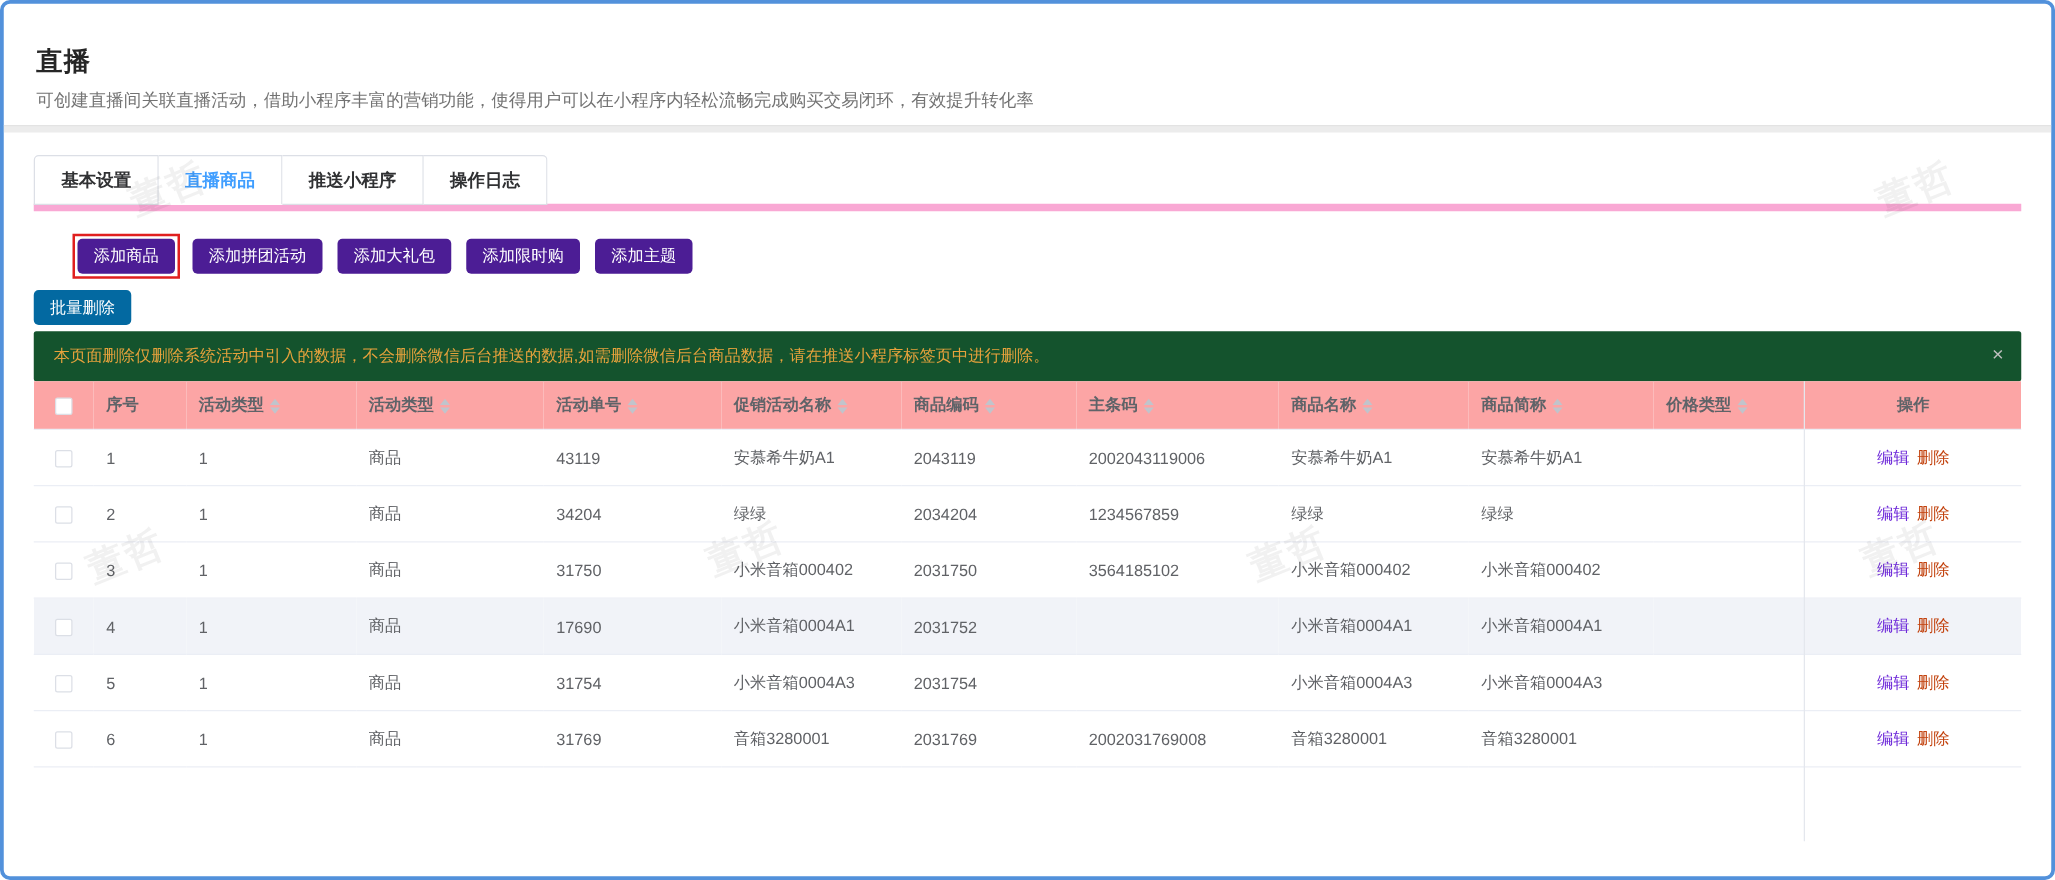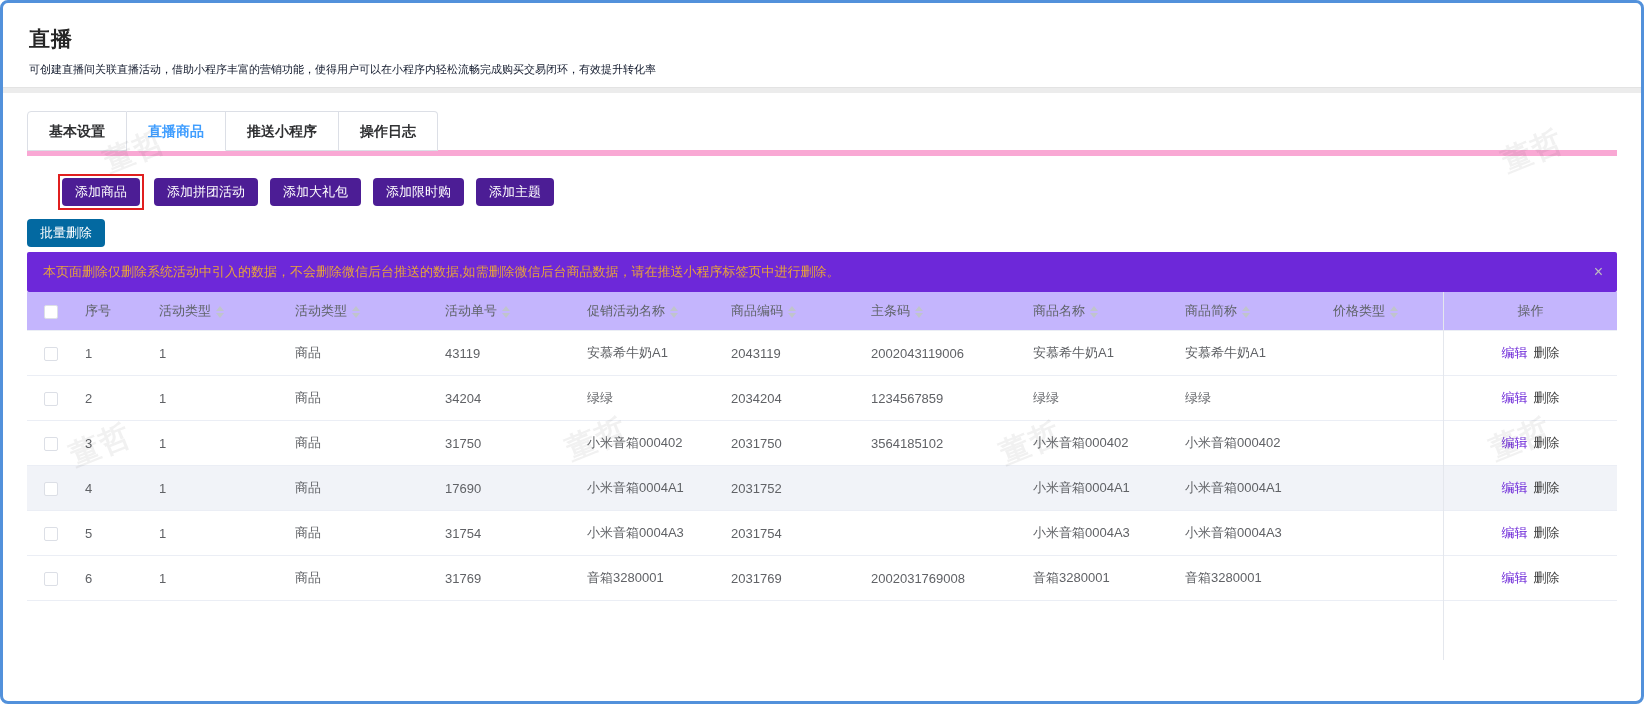--- a/index.html
+++ b/index.html
@@ -7,23 +7,23 @@
   body { font-family: "Liberation Sans", "DejaVu Sans", sans-serif; }
   .page {
     position: relative;
     width: 1644px; height: 704px;
     border: 3px solid #5291db;
     border-radius: 8px;
     background: #fff;
     overflow: hidden;
   }
   
-  .hdr { display:flex; justify-content:space-between; align-items:center; padding: 22px 26px 10px 26px; }
+  .hdr { display:flex; justify-content:space-between; align-items:center; padding: 32px 26px 10px 26px; }
   .hdr-title { font-size: 21px; font-weight: bold; color: #262626; letter-spacing: 1px; }
-  .hdr-desc { font-size: 11px; color: #0f172a; margin-top: 9px; }
+  .hdr-desc { font-size: 14px; color: #737373; margin-top: 9px; }
   .hdr-right { display:flex; align-items:center; gap: 22px; padding-top: 2px; }
   .store-name { font-size: 15.5px; font-weight: bold; color: #1a1a1a; }
   .hdr-icon { display:inline-flex; align-items:center; cursor:pointer; }
   .logout { font-size: 15px; color: #9a9a9a; cursor:pointer; margin-left:-14px; }
   .hdr-divider { height: 6px; background: #ececec; border-top:1px solid #e3e3e3; }
   
   .content { padding: 0 24px; position:relative; }
   .tabs { display:flex; border-bottom: 6px solid #f9a8d4; margin-top: 18px; }
   .tab { border:1px solid #dcdfe6; margin-bottom:-1px; line-height:38px; padding:0 21px;
          font-size:14px; font-weight:600; color:#303133; cursor:pointer; background:#fff; }
@@ -35,43 +35,43 @@
   .add-row { margin-top: 18px; padding-left: 31px; display:flex; align-items:center; }
   .btn { border:none; border-radius:4px; color:#fff; font-size:13px; padding:7px 13px;
          cursor:pointer; font-family:inherit; line-height:14px; white-space:nowrap; }
   .btn-primary { background:#4c1d95; }
   .btn-danger  { background:#0369a1; }
   .hl-box { display:inline-block; border:2px solid #e01f1f; padding:2px; margin-right:10px; line-height:0; }
   .add-row .btn-primary { margin-right:12px; }
   .hl-box .btn-primary { margin-right:0; }
   .batch-row { margin-top: 9px; }
   
-  .banner { position:relative; margin-top: 5px; background:#6d28d9; color:#e6a23c;
+  .banner { position:relative; margin-top: 5px; background:#14532d; color:#e6a23c;
             font-size:13px; padding: 11px 38px 11px 16px; border-radius:2px; }
   .banner-close { position:absolute; right:14px; top:50%; transform:translateY(-50%);
                   color:#bfbfbf; font-size:16px; cursor:pointer; line-height:1; }
   
   .table-wrap { position:relative; min-height: 368px; }
   table { border-collapse:collapse; table-layout:fixed; width:1590px; }
   th, td { white-space:nowrap; overflow:hidden; text-overflow:ellipsis; }
-  thead th { background:#c4b5fd; font-weight:normal; font-size:13px; color:#5f6368;
+  thead th { background:#fca5a5; font-weight:bold; font-size:13px; color:#5f6368;
              text-align:left; padding: 10px 10px; border-bottom:1px solid #ebeef5; }
   tbody td { font-size:13px; color:#606266; padding: 13px 10px; border-bottom:1px solid #ebeef5; background:#fff; }
   tr.hl td { background:#f1f3f8; }
   .col-checkbox { text-align:center !important; }
   .col-actions  { text-align:center !important; }
   .cb { display:inline-block; width:14px; height:14px; border:1px solid #dcdfe6;
         border-radius:2px; background:#fff; vertical-align:middle; cursor:pointer; }
   .sort { display:inline-flex; flex-direction:column; margin-left:5px; vertical-align:middle; gap:2px; cursor:pointer; }
   .sort i { width:0; height:0; border-left:4px solid transparent; border-right:4px solid transparent; display:block; }
   .sort .up   { border-bottom:5px solid #c0c4cc; }
   .sort .down { border-top:5px solid #c0c4cc; }
   .lnk { cursor:pointer; margin: 0 3px; text-decoration:none; }
   .lnk.edit { color:#6d28d9;margin-top:25px; }
-  .lnk.del  { color:#404040; }
+  .lnk.del  { color:#c2410c; }
   .fixed-line { position:absolute; top:0; right:173px; width:1px; height:368px; background:#e4e7ed; }
   
   .wm { position:absolute; font-size:30px; font-weight:bold; color:rgba(60,60,60,0.07);
         transform:rotate(-22deg); pointer-events:none; letter-spacing:2px; z-index:40; }
 </style>
 </head>
 <body>
 
 <div class="page">
 

